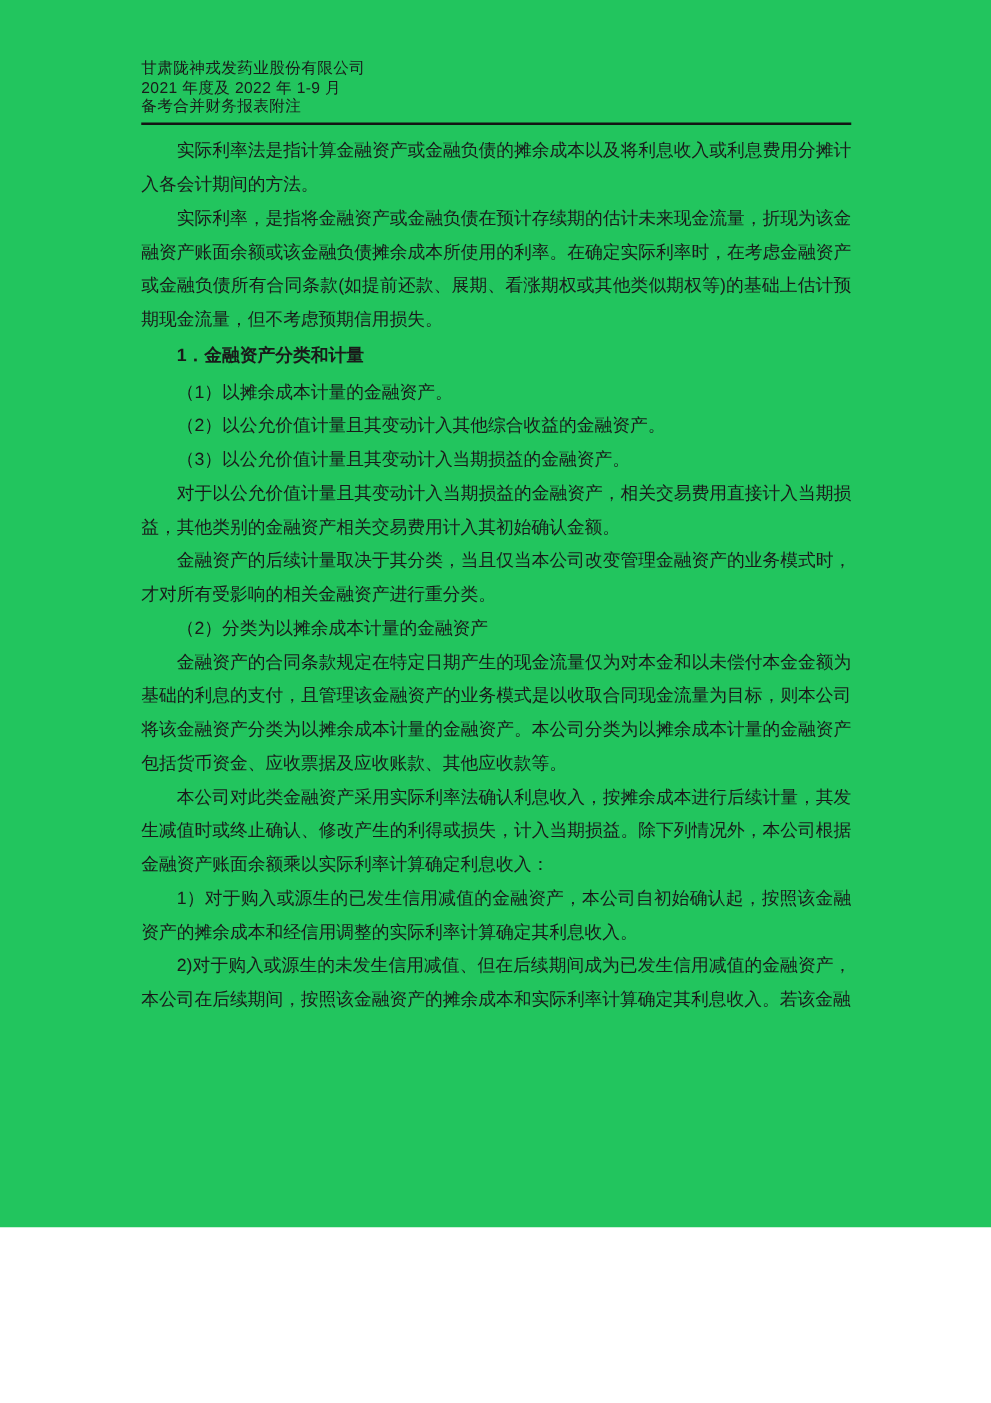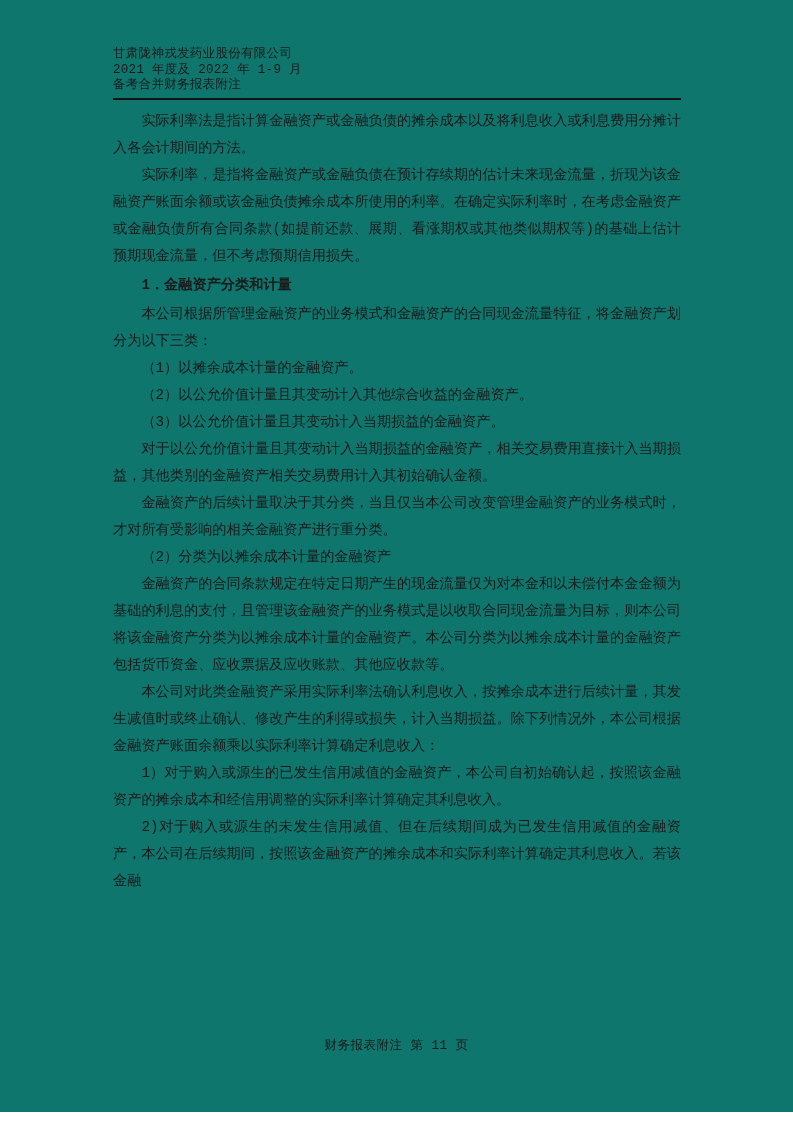--- a/index.html
+++ b/index.html
@@ -3,24 +3,24 @@
 <meta charset="utf-8">
 <style>
   html, body {
     margin: 0;
     padding: 0;
     background: #ffffff;
   }
   .page {
     position: relative;
     width: 793px;
-    height: 1112px;
-    background: #0f766e;
+    height: 982px;
+    background: #22c55e;
     overflow: hidden;
-    font-family: Liberation Mono, monospace;
+    font-family: Liberation Sans, sans-serif;
     color: #1a1a1a;
   }
   .content {
     position: absolute;
     left: 113px;
     top: 47px;
     width: 568px;
   }
   .doc-header {
     font-size: 12.5px;
@@ -69,21 +69,20 @@
       <div>2021 年度及 2022 年 1-9 月</div>
       <div>备考合并财务报表附注</div>
     </header>
 
     <div class="header-rule"></div>
 
     <main class="doc-body">
       <p>实际利率法是指计算金融资产或金融负债的摊余成本以及将利息收入或利息费用分摊计入各会计期间的方法。</p>
       <p>实际利率，是指将金融资产或金融负债在预计存续期的估计未来现金流量，折现为该金融资产账面余额或该金融负债摊余成本所使用的利率。在确定实际利率时，在考虑金融资产或金融负债所有合同条款(如提前还款、展期、看涨期权或其他类似期权等)的基础上估计预期现金流量，但不考虑预期信用损失。</p>
       <p class="heading">1．金融资产分类和计量</p>
-      <p>本公司根据所管理金融资产的业务模式和金融资产的合同现金流量特征，将金融资产划分为以下三类：</p>
       <p>（1）以摊余成本计量的金融资产。</p>
       <p>（2）以公允价值计量且其变动计入其他综合收益的金融资产。</p>
       <p>（3）以公允价值计量且其变动计入当期损益的金融资产。</p>
       <p>对于以公允价值计量且其变动计入当期损益的金融资产，相关交易费用直接计入当期损益，其他类别的金融资产相关交易费用计入其初始确认金额。</p>
       <p>金融资产的后续计量取决于其分类，当且仅当本公司改变管理金融资产的业务模式时，才对所有受影响的相关金融资产进行重分类。</p>
       <p>（2）分类为以摊余成本计量的金融资产</p>
       <p>金融资产的合同条款规定在特定日期产生的现金流量仅为对本金和以未偿付本金金额为基础的利息的支付，且管理该金融资产的业务模式是以收取合同现金流量为目标，则本公司将该金融资产分类为以摊余成本计量的金融资产。本公司分类为以摊余成本计量的金融资产包括货币资金、应收票据及应收账款、其他应收款等。</p>
       <p>本公司对此类金融资产采用实际利率法确认利息收入，按摊余成本进行后续计量，其发生减值时或终止确认、修改产生的利得或损失，计入当期损益。除下列情况外，本公司根据金融资产账面余额乘以实际利率计算确定利息收入：</p>
       <p>1）对于购入或源生的已发生信用减值的金融资产，本公司自初始确认起，按照该金融资产的摊余成本和经信用调整的实际利率计算确定其利息收入。</p>
       <p>2)对于购入或源生的未发生信用减值、但在后续期间成为已发生信用减值的金融资产，本公司在后续期间，按照该金融资产的摊余成本和实际利率计算确定其利息收入。若该金融</p>

